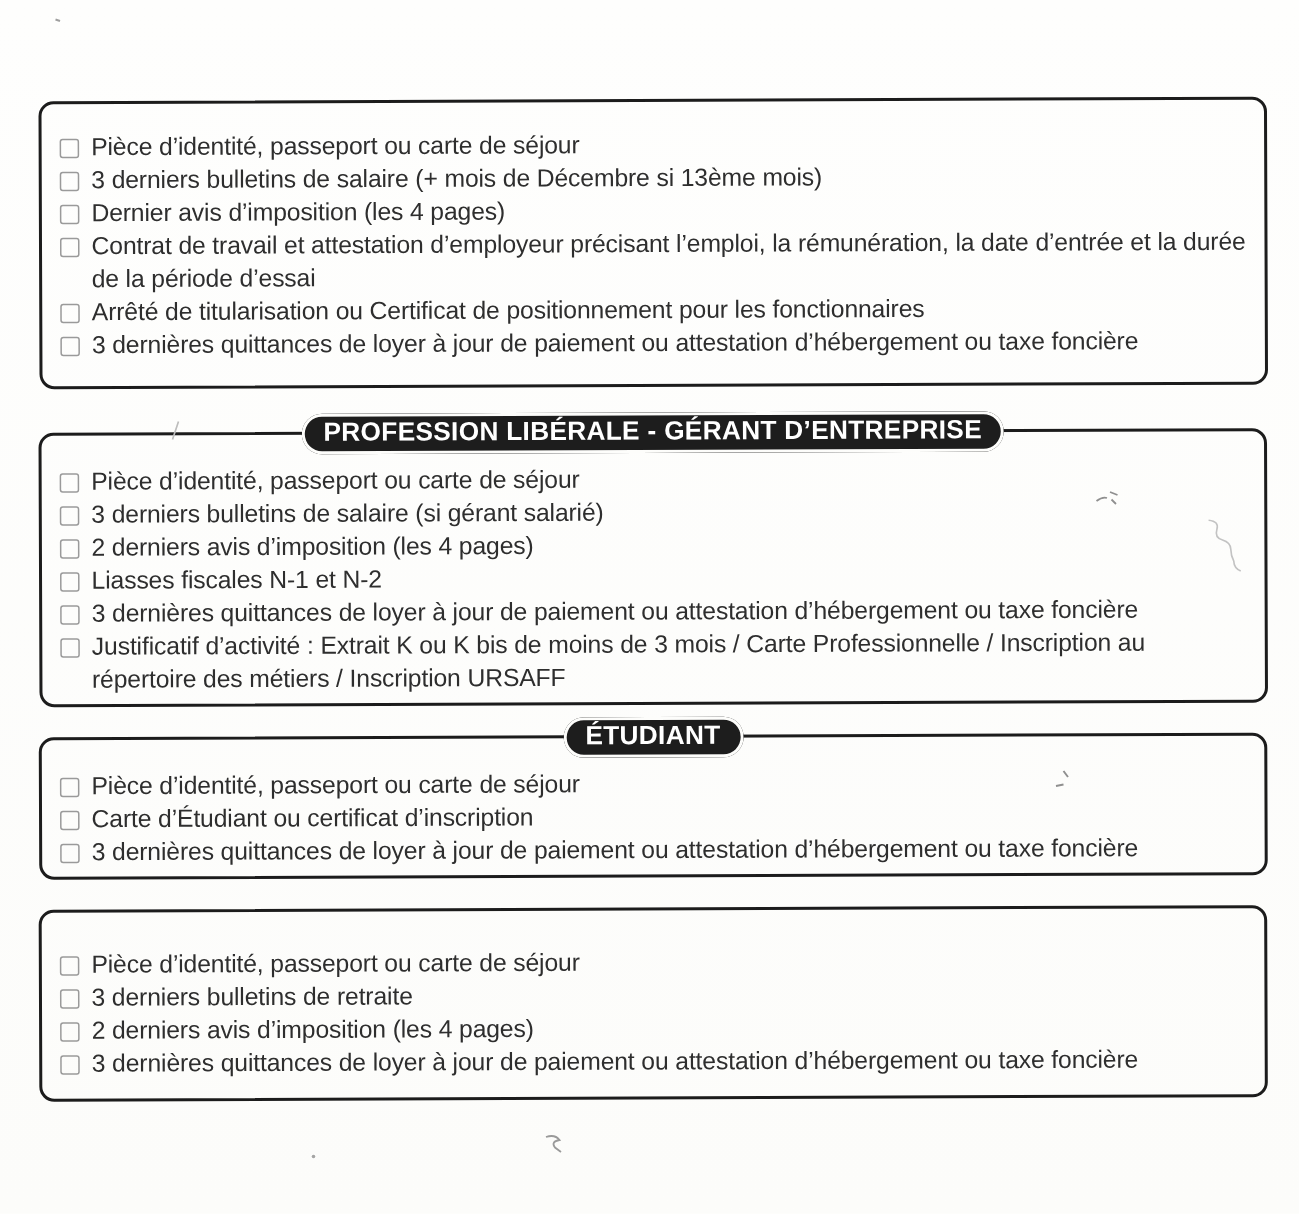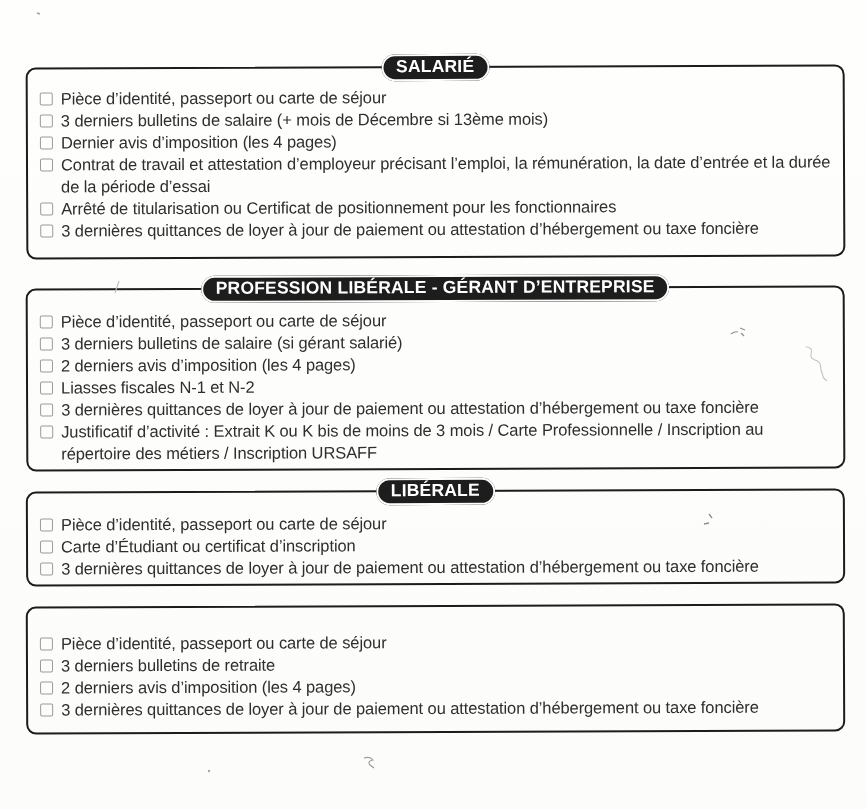--- a/index.html
+++ b/index.html
@@ -41,23 +41,20 @@
   
   .mark{position:absolute;color:#a9a9a9;pointer-events:none;}
   .mark svg{display:block;}
 </style>
 </head>
 <body>
 
 <div class="sheet">
 
   <section class="group group-salarie">
-    <div class="pill">
-      <span>SALARIÉ</span>
-    </div>
     <ul class="items">
       <li class="item">
         <span class="cb"></span>
         <span class="txt">Pièce d’identité, passeport ou carte de séjour</span>
       </li>
       <li class="item">
         <span class="cb"></span>
         <span class="txt">3 derniers bulletins de salaire (+ mois de Décembre si 13ème mois)</span>
       </li>
       <li class="item">
@@ -106,21 +103,21 @@
       </li>
       <li class="item">
         <span class="cb"></span>
         <span class="txt">Justificatif d’activité : Extrait K ou K bis de moins de 3 mois / Carte Professionnelle / Inscription au répertoire des métiers / Inscription URSAFF</span>
       </li>
     </ul>
   </section>
 
   <section class="group group-etudiant">
     <div class="pill">
-      <span>LIBÉRALE</span>
+      <span>ÉTUDIANT</span>
     </div>
     <ul class="items">
       <li class="item">
         <span class="cb"></span>
         <span class="txt">Pièce d’identité, passeport ou carte de séjour</span>
       </li>
       <li class="item">
         <span class="cb"></span>
         <span class="txt">Carte d’Étudiant ou certificat d’inscription</span>
       </li>

